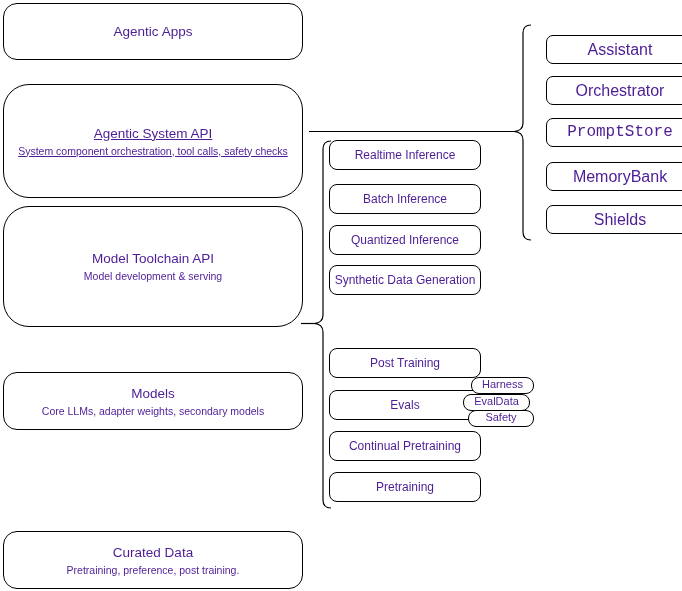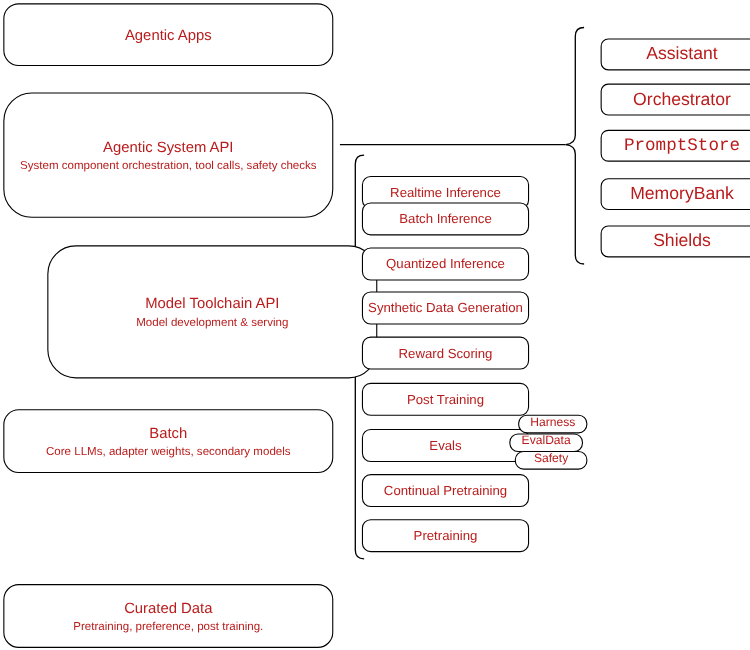--- a/index.html
+++ b/index.html
@@ -2,21 +2,21 @@
 <html><head>
 <meta charset="utf-8">
 <style>
   html, body { margin: 0; padding: 0; background: #ffffff; }
   .canvas {
     position: relative;
     width: 682px;
     height: 591px;
     background: #ffffff;
     font-family: "Liberation Sans", sans-serif;
-    color: #b91c1c;
+    color: #4c1d95;
     overflow: hidden;
   }
   .connectors {
     position: absolute;
     left: 0; top: 0;
     width: 682px; height: 591px;
     pointer-events: none;
   }
   
   .lbox {
@@ -29,41 +29,41 @@
     display: flex;
     flex-direction: column;
     align-items: center;
     justify-content: center;
     gap: 4px;
     text-align: center;
   }
   .ltitle { font-size: 13.5px; line-height: 15px; }
   .lsub   { font-size: 10.5px; line-height: 12px; padding: 0 14px; }
   .lb0 { top: 3px;   height: 57px;  border-radius: 14px; }
-  .lb1 { top: 84px;  height: 114px; border-radius: 26px; }
-  .lb2 { top: 223px; height: 121px; border-radius: 26px; margin-left: 40px; }
+  .lb1 { top: 84px;  height: 114px; border-radius: 26px; text-decoration: underline; }
+  .lb2 { top: 206px; height: 121px; border-radius: 26px; }
   .lb3 { top: 372px; height: 58px;  border-radius: 14px; }
   .lb4 { top: 449px; height: 58px;  border-radius: 14px; }
   .lb5 { top: 531px; height: 58px;  border-radius: 14px; }
   
   .mbox {
     position: absolute;
     left: 329px;
     width: 152px;
     height: 30px;
     box-sizing: border-box;
     border: 1px solid #000000;
     border-radius: 8px;
     background: #ffffff;
     font-size: 12px;
     line-height: 28px;
     text-align: center;
     white-space: nowrap;
   }
-  .m0 { top: 160px; }
+  .m0 { top: 140px; }
   .m1 { top: 184px; }
   .m2 { top: 225px; }
   .m3 { top: 265px; }
   .m4 { top: 306px; }
   .m5 { top: 348px; }
   .m6 { top: 390px; }
   .m7 { top: 431px; }
   .m8 { top: 472px; }
   
   .pill {
@@ -124,33 +124,32 @@
   </div>
   <div class="lbox lb1">
     <div class="ltitle">Agentic System API</div>
     <div class="lsub">System component orchestration, tool calls, safety checks</div>
   </div>
   <div class="lbox lb2">
     <div class="ltitle">Model Toolchain API</div>
     <div class="lsub">Model development &amp; serving</div>
   </div>
   <div class="lbox lb3">
-    <div class="ltitle">Batch</div>
+    <div class="ltitle">Models</div>
     <div class="lsub">Core LLMs, adapter weights, secondary models</div>
   </div>
   <div class="lbox lb5">
     <div class="ltitle">Curated Data</div>
     <div class="lsub">Pretraining, preference, post training.</div>
   </div>
 
   <div class="mbox m0">Realtime Inference</div>
   <div class="mbox m1">Batch Inference</div>
   <div class="mbox m2">Quantized Inference</div>
   <div class="mbox m3">Synthetic Data Generation</div>
-  <div class="mbox m4">Reward Scoring</div>
   <div class="mbox m5">Post Training</div>
   <div class="mbox m6">Evals</div>
   <div class="mbox m7">Continual Pretraining</div>
   <div class="mbox m8">Pretraining</div>
 
   <div class="pill p0">Harness</div>
   <div class="pill p1">EvalData</div>
   <div class="pill p2">Safety</div>
 
   <div class="rbox r0">Assistant</div>

